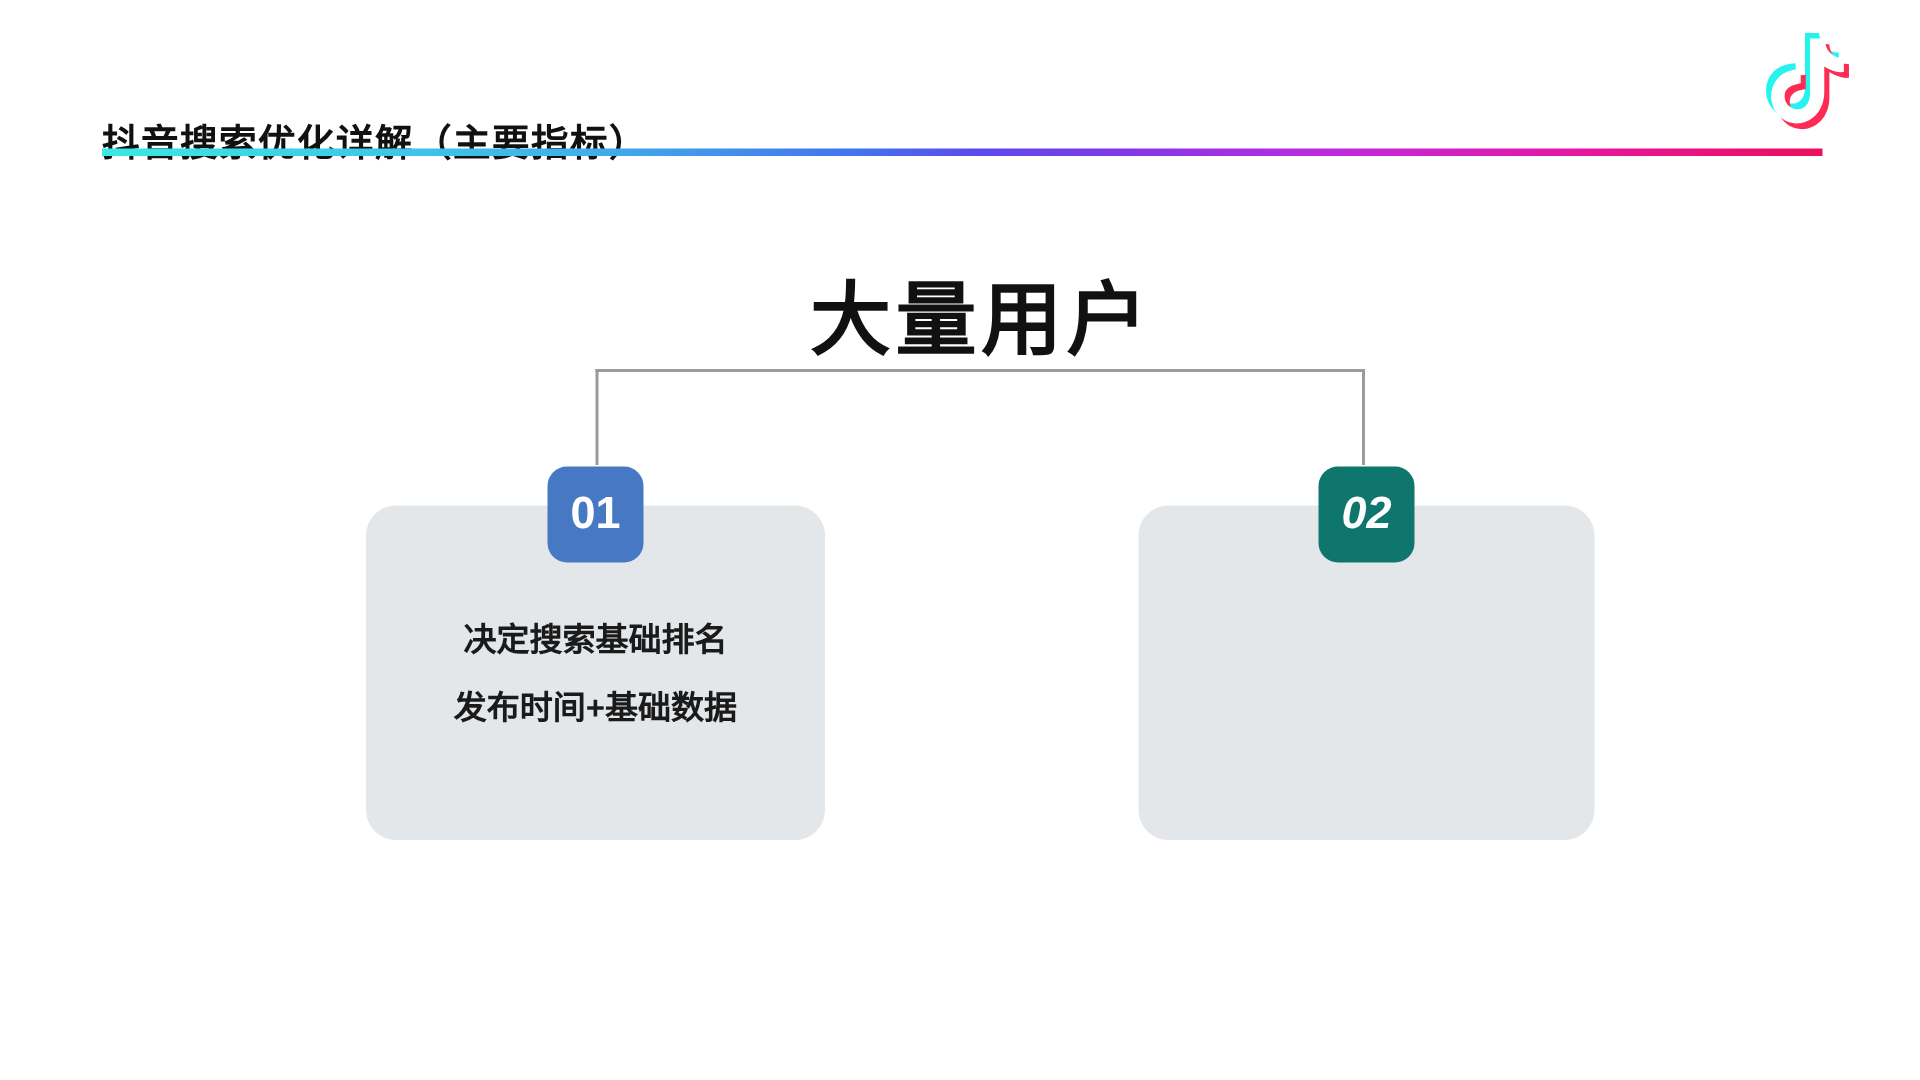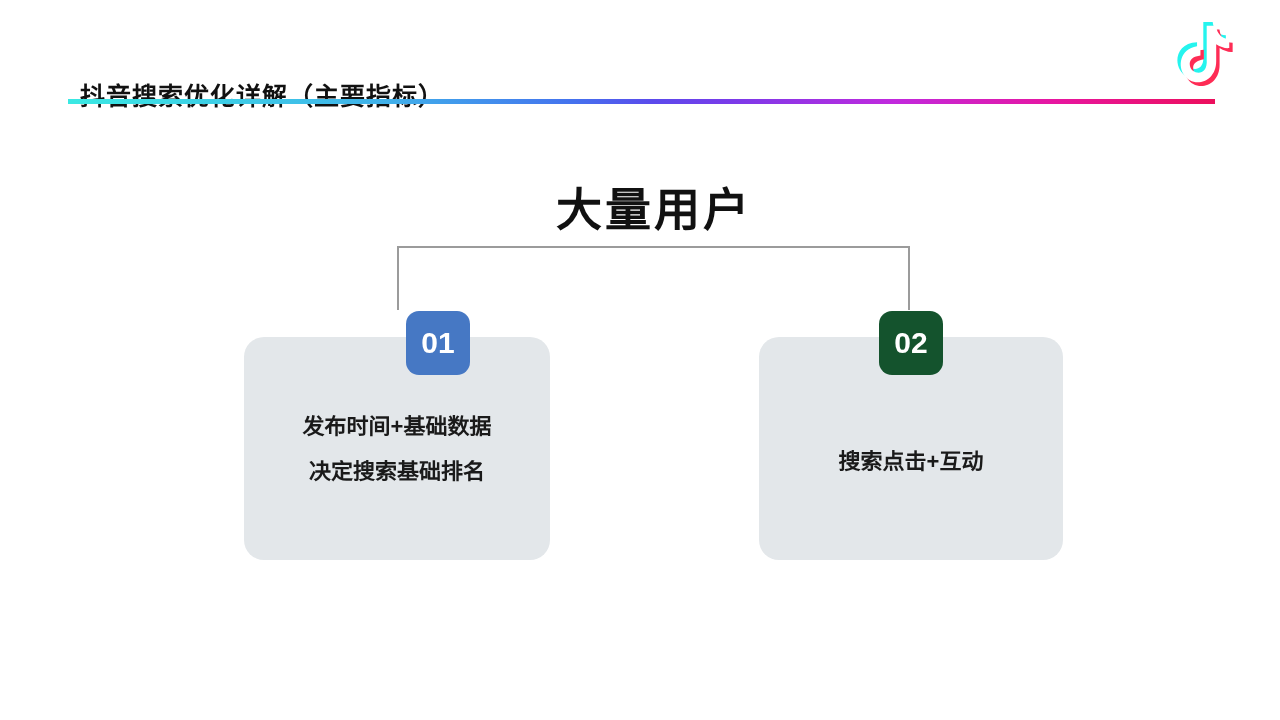--- a/index.html
+++ b/index.html
@@ -5,36 +5,36 @@
   html,body{margin:0;padding:0;}
   body{
     width:1280px;height:720px;background:#ffffff;overflow:hidden;
     font-family:"Liberation Sans","DejaVu Sans",sans-serif;
     position:relative;
   }
   .slide{position:absolute;inset:0;width:1280px;height:720px;background:#fff;}
 
   
   .page-title{
-    position:absolute;left:80px;top:63px;
+    position:absolute;left:68px;top:63px;
     font-size:25px;font-weight:bold;color:#111;
     letter-spacing:1px;white-space:nowrap;line-height:1.3;
   }
   .title-underline{
     position:absolute;left:68px;top:99px;width:1147px;height:5px;
     background:linear-gradient(90deg,
       #3ae9e3 0%, #40b0ea 28%, #4472ee 44%, #5b4aec 51%,
       #7b3ae9 58%, #c129dd 72%, #e716a0 86%, #ec0f5c 100%);
   }
   .logo{position:absolute;left:1176px;top:16px;width:58px;height:76px;}
 
   
   .root-label{
     position:absolute;left:654px;top:187px;transform:translateX(-50%);
-    font-size:46px;font-weight:bold;color:#111;letter-spacing:3px;
+    font-size:54px;font-weight:bold;color:#111;letter-spacing:3px;
     white-space:nowrap;line-height:1;
   }
   .connector{
     position:absolute;left:397px;top:246px;width:513px;height:64px;
     border-top:2px solid #9b9b9b;
     border-left:2px solid #9b9b9b;
     border-right:2px solid #9b9b9b;
     box-sizing:border-box;
   }
   .card{
@@ -49,22 +49,22 @@
     margin:0;text-align:center;
     font-size:22px;font-weight:bold;color:#1a1a1a;
     line-height:45px;white-space:nowrap;
   }
   .badge{
     position:absolute;top:-26px;left:50%;transform:translateX(-50%);
     width:64px;height:64px;border-radius:13px;
     display:flex;align-items:center;justify-content:center;
     color:#ffffff;font-size:30px;font-weight:bold;
   }
-  .badge-blue{background:#4678c4;margin-left:41px;}
-  .badge-slate{background:#14532d;}
+  .badge-blue{background:#4678c4;}
+  .badge-slate{background:#0f766e;font-style:italic;}
 </style>
 </head>
 <body>
 
 <div class="slide">
 
   <h1 class="page-title">抖音搜索优化详解（主要指标）</h1>
   <div class="title-underline"></div>
 
   <svg class="logo" viewBox="-280 -300 3419 3933" xmlns="http://www.w3.org/2000/svg" aria-hidden="true">
@@ -74,22 +74,21 @@
       <path fill="#ffffff" d="M2081 0c55 473 319 755 778 785v532c-266 26-499-61-770-225v995c0 1264-1378 1659-1932 753-356-583-138-1606 1004-1647v561c-87 14-180 36-265 65-254 86-398 247-358 531 77 544 1075 705 992-358V1h551z"></path>
     </g>
   </svg>
 
   <div class="root-label">大量用户</div>
 
   <div class="connector"></div>
 
   <div class="card card-1">
     <div class="badge badge-blue">01</div>
+    <p>决定搜索基础排名</p>
     <p>发布时间+基础数据</p>
-    <p>决定搜索基础排名</p>
   </div>
 
   <div class="card card-2">
     <div class="badge badge-slate">02</div>
-    <p>搜索点击+互动</p>
   </div>
 
 </div>
 
 </body></html>

